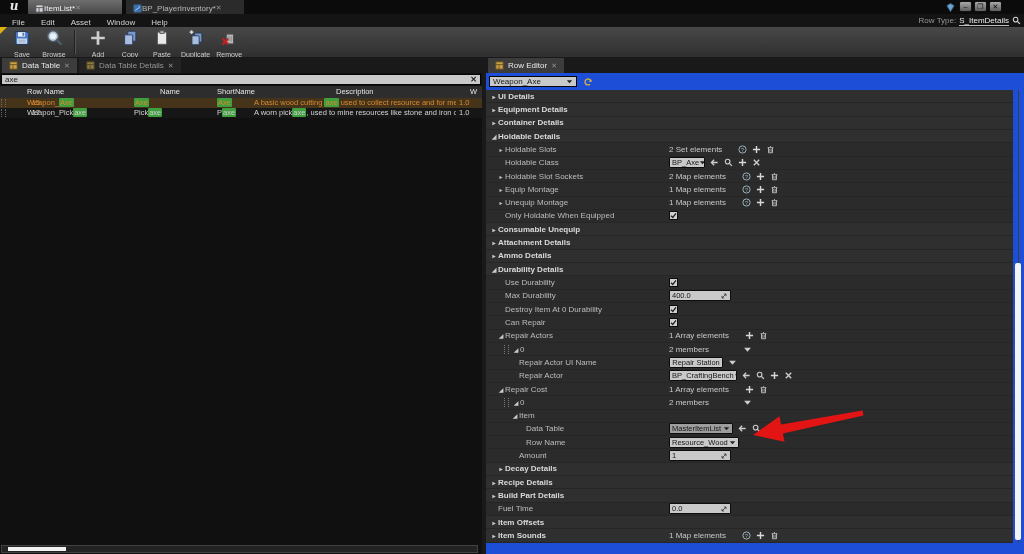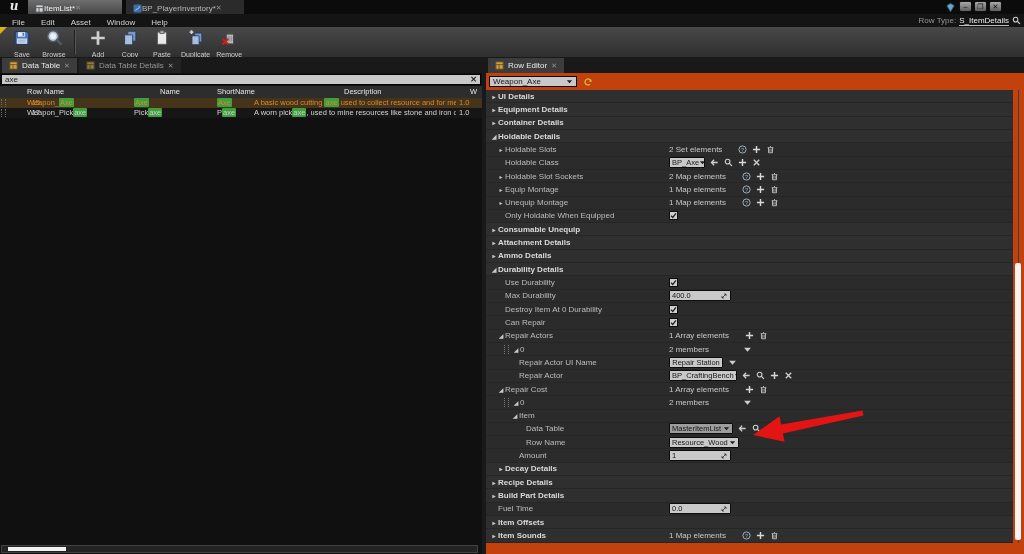--- a/index.html
+++ b/index.html
@@ -27,37 +27,37 @@
   .toolbar{position:absolute;left:0;top:27px;right:0;height:30px;background:linear-gradient(#484848,#2f2f2f);border-bottom:1px solid #191919;}
   .corner{position:absolute;left:0;top:0;width:0;height:0;border-top:7px solid #dfb10a;border-right:7px solid transparent;}
   .tbtns{display:flex;align-items:flex-start;padding:2px 0 0 6px;height:28px;}
   .tbtn{display:flex;flex-direction:column;align-items:center;min-width:26px;padding:0 3px;}
   .tbtn svg{width:18px;height:18px;}
   .tbtn .tl{font-size:7px;color:#cdcdcd;margin-top:0px;}
   .tsep{width:1px;height:24px;background:#1f1f1f;border-right:1px solid #555;margin:1px 6px 0 4px;}
   
   .left{position:absolute;left:0;top:57px;width:482px;bottom:0;background:#101010;}
   .split{position:absolute;left:482px;top:57px;width:4px;bottom:0;background:#191919;}
-  .right{position:absolute;left:486px;top:57px;right:0;bottom:0;background:#c2410c;}
+  .right{position:absolute;left:486px;top:57px;right:0;bottom:0;background:#1d4ed8;}
   .tabwell{position:absolute;left:0;top:0;right:0;height:16px;background:#191919;display:flex;align-items:flex-end;}
   .ptab{display:flex;align-items:center;gap:4px;font-size:8px;height:15px;padding:0 7px;margin-left:2px;white-space:nowrap;}
   .ptab.active{background:#3c3c3c;color:#e9e9e9;}
   .ptab.inactive{background:#232323;color:#969696;}
   .ptab .tx{color:#8f8f8f;font-size:7px;}
   .ptab svg{width:9px;height:9px;}
   
   .search{position:absolute;left:1px;right:1px;top:17px;height:11px;background:#c9c9c9;border:1px solid #050505;
           display:flex;align-items:center;box-sizing:border-box;padding:0 3px;}
   .search input{flex:1;background:transparent;border:none;outline:none;font-size:8px;color:#1b1b1b;
           font-family:"Liberation Sans",sans-serif;padding:0;height:9px;}
   .search .sx{color:#222;font-size:8px;font-weight:bold;line-height:8px;}
   .thead{position:absolute;left:0;right:0;top:29px;height:12px;background:#2d2d2d;border-bottom:1px solid #080808;
          font-size:7.5px;color:#e5e5e5;}
   .thead span{position:absolute;top:0;line-height:12px;}
-  .h-row{left:27px;}.h-name{left:160px;}.h-short{left:217px;}.h-desc{left:344px;text-align:right;}.h-w{left:470px;}
+  .h-row{left:27px;}.h-name{left:160px;}.h-short{left:217px;}.h-desc{left:336px;text-align:right;}.h-w{left:470px;}
   .trow{position:absolute;left:0;right:0;height:10px;font-size:7.5px;line-height:10px;white-space:nowrap;}
   .trow .grip{position:absolute;left:1px;top:1px;bottom:1px;width:3px;border-left:1px dotted #6a6a6a;border-right:1px dotted #6a6a6a;}
   .trow span.cell{position:absolute;top:0;line-height:10px;}
   .c-num{left:24px;width:16px;text-align:right;}
   .c-row{left:27px;}.c-name{left:134px;}.c-short{left:217px;}
   .c-desc{left:254px;width:202px;overflow:hidden;}.c-w{left:459px;}
   .trow.sel{background:#46341a;color:#d8892f;}
   .trow.norm{background:#161616;color:#d2d2d2;}
   .hl{background:#3f9e3d;border-radius:1px;padding:0 1px;}
   .hsb{position:absolute;left:1px;right:4px;bottom:1px;height:8px;background:#232323;border:1px solid #414141;box-sizing:border-box;}

